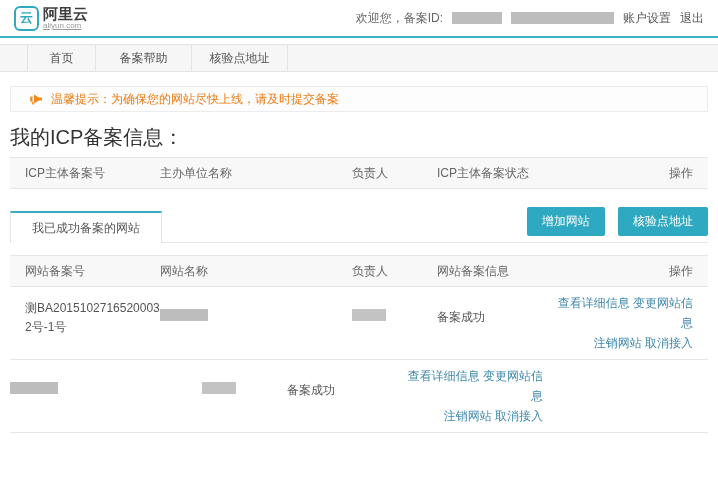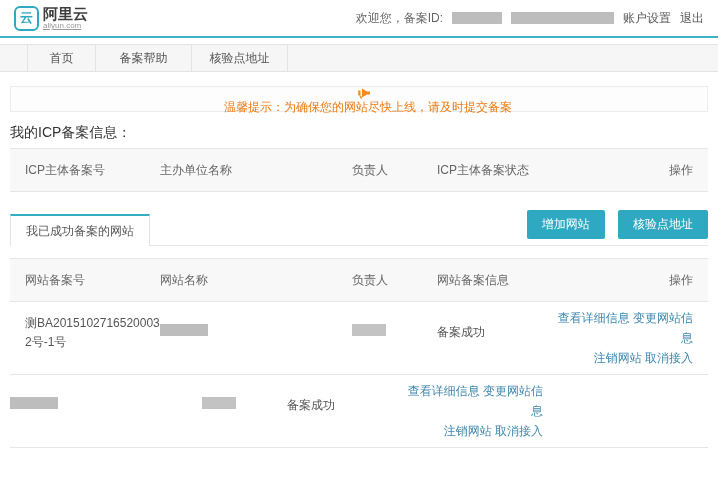--- a/index.html
+++ b/index.html
@@ -25,29 +25,29 @@
 
   
   .nav { height:28px; background:#f6f6f6; border-top:1px solid #e3e3e3;
     border-bottom:1px solid #e3e3e3; margin-top:6px; display:flex; padding-left:27px; }
   .nav-item { display:block; width:96px; text-align:center; line-height:26px;
     border-right:1px solid #e3e3e3; color:#555; text-decoration:none; cursor:pointer; }
   .nav-item:first-child { border-left:1px solid #e3e3e3; width:69px; }
 
   
   .notice { margin:14px 10px 0; border:1px solid #ececec; background:#fdfdfd; height:26px;
-    display:flex; align-items:center; padding-left:18px; color:#ed7b14;flex-direction:column; }
+    display:flex; align-items:center; padding-left:18px; color:#ed7b14; }
   .notice .horn { margin-right:8px; flex:none; }
 
-  .section-title { margin:12px 10px 6px; font-size:14px; color:#333; }
+  .section-title { margin:12px 10px 6px; font-size:20px; color:#333; }
 
   
   .table { margin:0 10px; }
   .thead { display:flex; background:#f8f8f8; border-top:1px solid #e6e6e6;
-    border-bottom:1px solid #e6e6e6; height:44px; align-items:center; color:#666; }
+    border-bottom:1px solid #e6e6e6; height:32px; align-items:center; color:#666; }
   .trow { display:flex; border-bottom:1px solid #e6e6e6; padding:6px 0; }
   .c1 { width:150px; padding-left:15px; }
   .c2 { width:192px; }
   .c3 { width:85px; }
   .c4 { width:120px; }
   .c5 { width:151px; padding-right:15px; text-align:right; }
   .trow .c1 { word-break:break-all; line-height:19px; padding-top:6px; color:#555; }
   .trow .c5 { line-height:20px; }
   .cell-mid { margin-top:16px; }
   .rb-large { width:117px; height:13px; background:#c0c0c0; display:inline-block;
@@ -55,21 +55,21 @@
   .rb-small { width:36px; height:12px; background:#bdbdbd; display:inline-block; }
   .rb-site  { width:48px; height:12px; background:#bdbdbd; display:inline-block; }
   .rb-person{ width:34px; height:12px; background:#c3c3c3; display:inline-block; }
   .status-green { color:#4b9e3e; }
   .status-dark { color:#555; }
   .ops a { color:#3d87ac; text-decoration:none; cursor:pointer; }
 
   
   .tab-row { margin:18px 10px 0; display:flex; align-items:flex-end;
     border-bottom:1px solid #e6e6e6; }
-  .tab { width:140px; height:32px; background:#fff; border-top:2px solid #35aec2;
+  .tab { width:152px; height:32px; background:#fff; border-top:2px solid #35aec2;
     border-left:1px solid #e3e3e3; border-right:1px solid #e3e3e3;
     display:flex; align-items:center; justify-content:center; color:#555;
     position:relative; top:1px; cursor:pointer; }
   .tab-buttons { margin-left:auto; padding-bottom:6px; }
   .btn { background:#2fa9c1; color:#fff; border:none; border-radius:2px;
     padding:6px 15px; font-size:12px; font-family:inherit; cursor:pointer; margin-left:10px;text-align:center; }
 
   .mt12 { margin-top:12px; }
 </style>
 </head>

